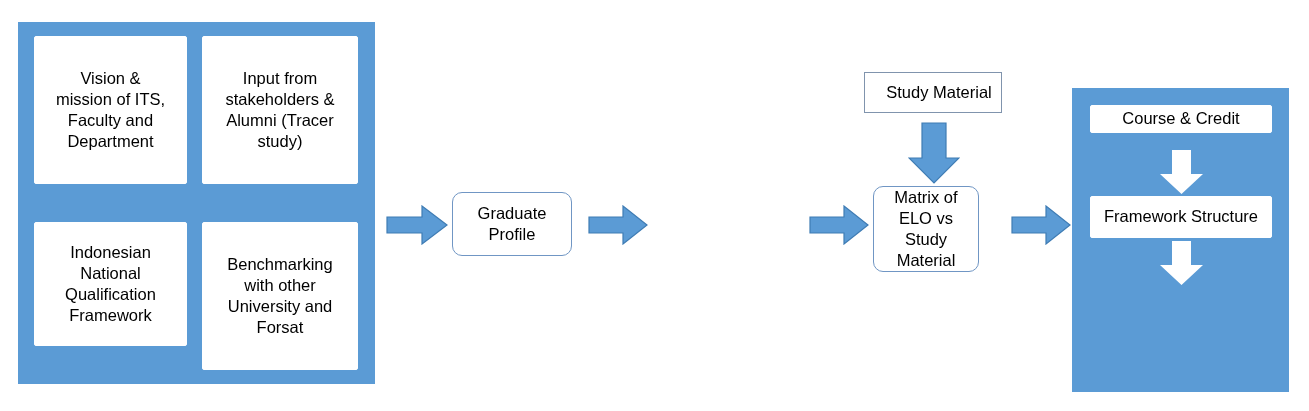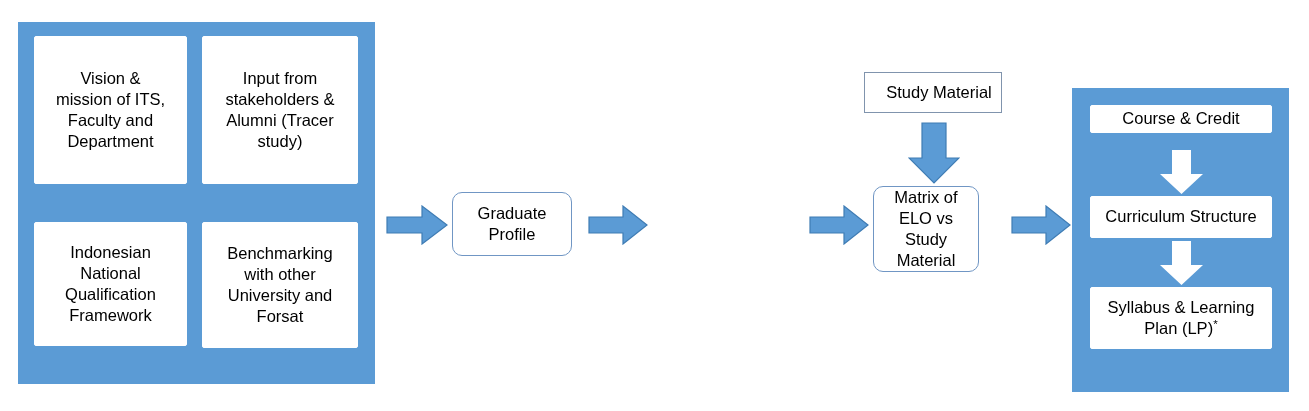--- a/index.html
+++ b/index.html
@@ -90,21 +90,21 @@
 study)</span>
   </div>
 
   <div class="node node-round" style="left:34px; top:222px; width:153px; height:124px; font-size:16.5px;">
     <span class="node-label">Indonesian
 National
 Qualification
 Framework</span>
   </div>
 
-  <div class="node node-round" style="left:202px; top:222px; width:156px; height:126px; font-size:16.5px;">
+  <div class="node node-round" style="left:202px; top:222px; width:156px; height:148px; font-size:16.5px;">
     <span class="node-label">Benchmarking
 with other
 University and
 Forsat</span>
   </div>
 
   <div class="arrow" style="left:386px; top:205px; width:62px; height:40px;">
     <svg viewBox="0 0 62 40" preserveAspectRatio="none">
       <polygon points="1,12 36,12 36,1 61,20 36,39 36,28 1,28" fill="#5B9BD5" stroke="#3f7cb4" stroke-width="1.2"></polygon>
     </svg>
@@ -156,27 +156,23 @@
     <span class="node-label">Course &amp; Credit</span>
   </div>
 
   <div class="arrow" style="left:1159px; top:150px; width:45px; height:44px;">
     <svg viewBox="0 0 45 44" preserveAspectRatio="none">
       <polygon points="13,0 32,0 32,24 44,24 22.5,44 1,24 13,24" fill="#FFFFFF"></polygon>
     </svg>
   </div>
 
   <div class="node node-round" style="left:1090px; top:196px; width:182px; height:42px; font-size:16.5px;">
-    <span class="node-label">Curriculum Structure</span>
+    <span class="node-label">Framework Structure</span>
   </div>
 
   <div class="arrow" style="left:1159px; top:241px; width:45px; height:44px;">
     <svg viewBox="0 0 45 44" preserveAspectRatio="none">
       <polygon points="13,0 32,0 32,24 44,24 22.5,44 1,24 13,24" fill="#FFFFFF"></polygon>
     </svg>
   </div>
 
-  <div class="node node-round" style="left:1090px; top:287px; width:182px; height:62px; font-size:16.5px;">
-    <span class="node-label"><span>Syllabus &amp; Learning
-Plan (LP)</span><span class="sup-star">*</span></span>
-  </div>
 
 </div>
 
 </body></html>

